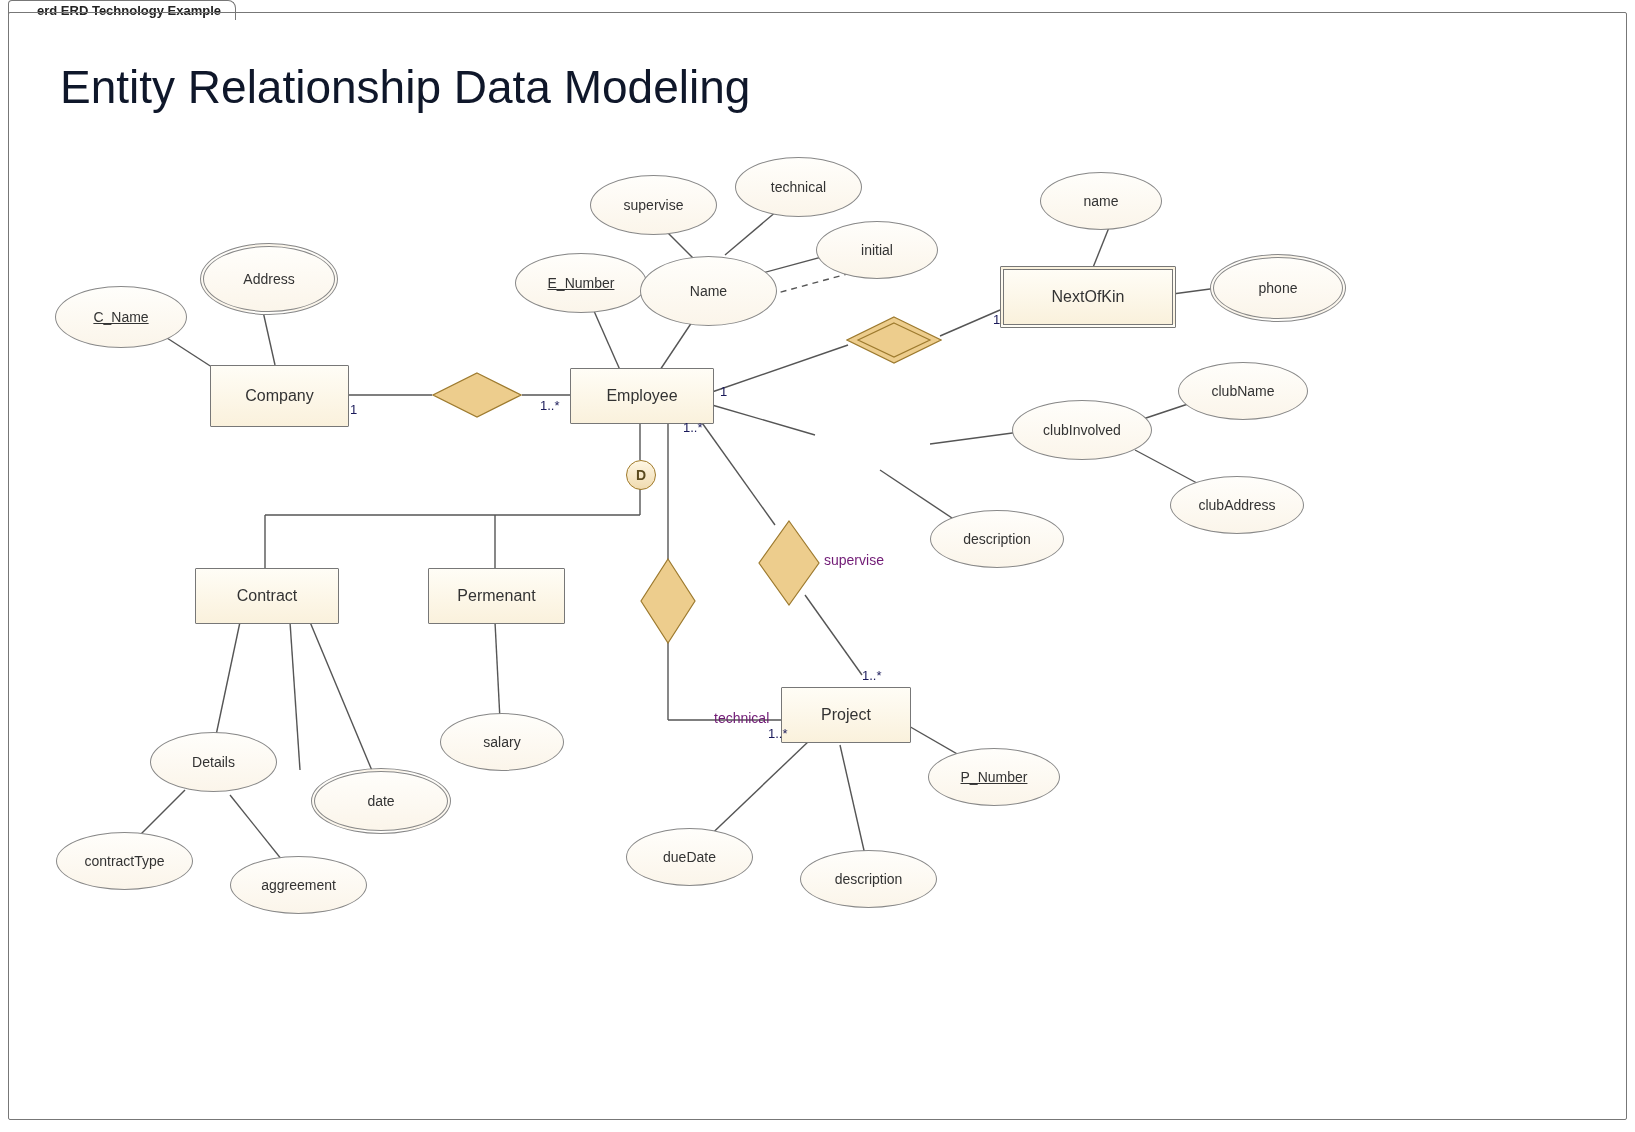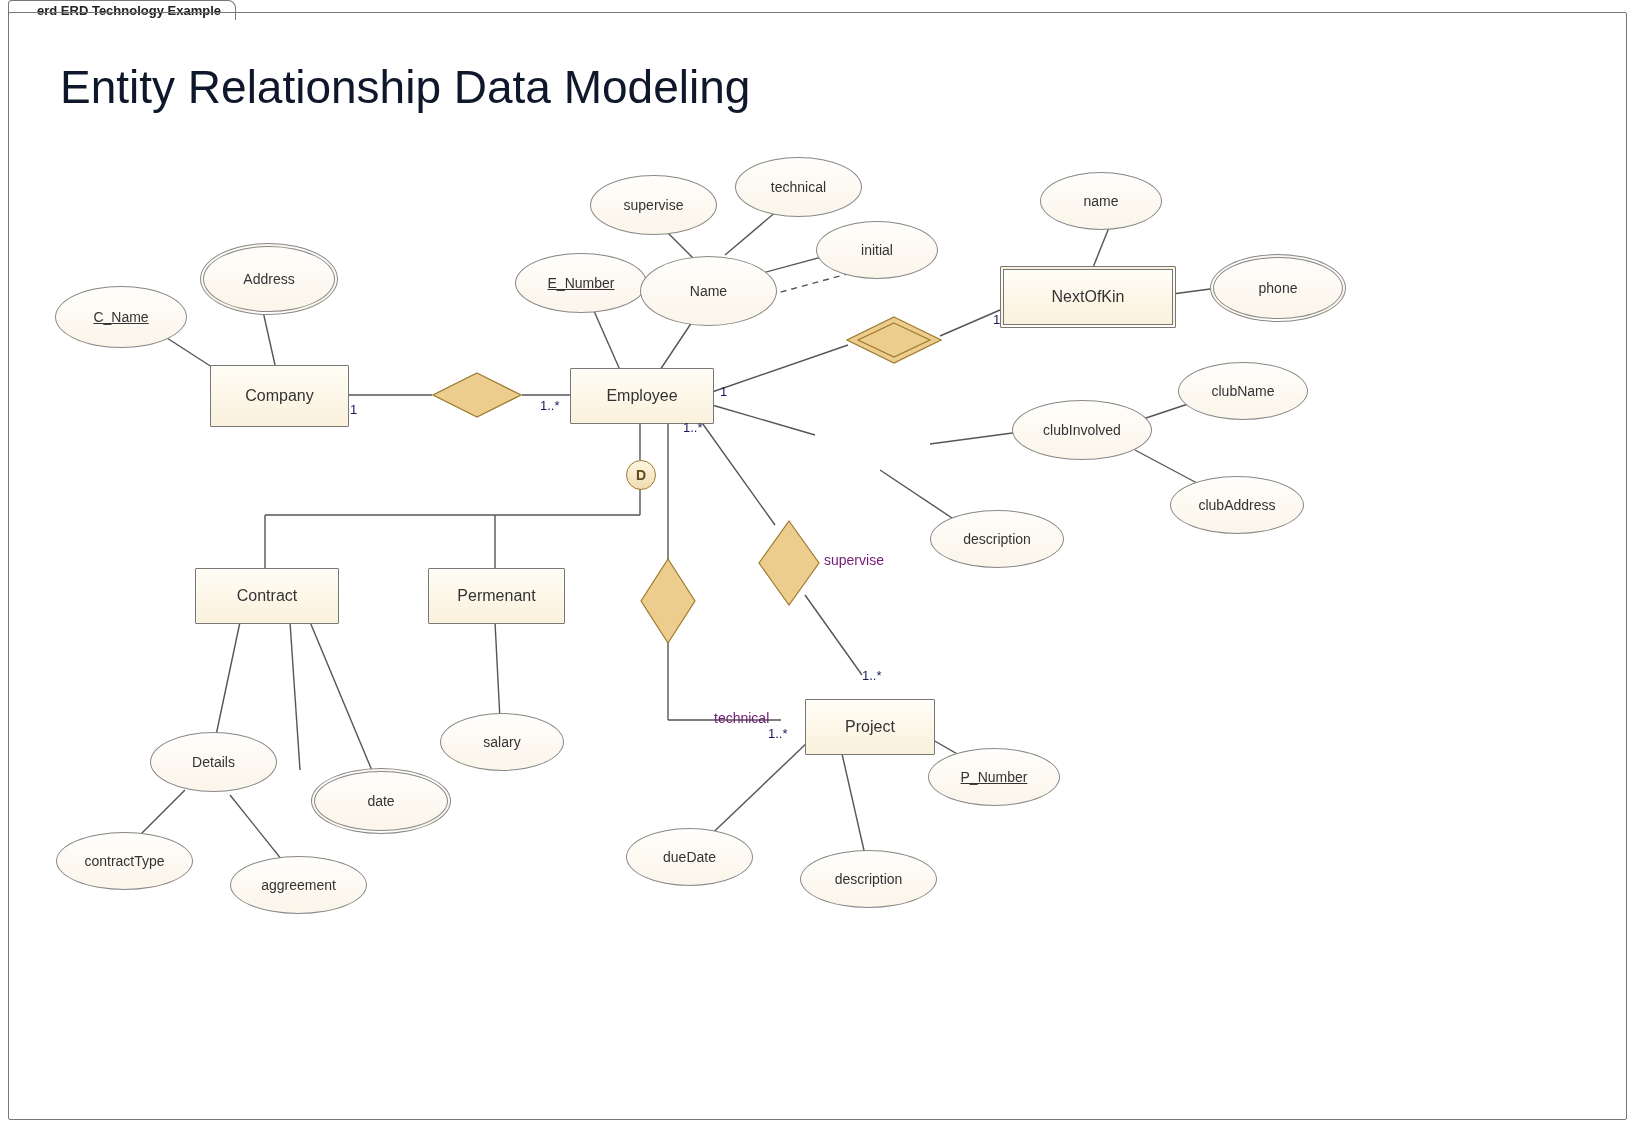--- a/index.html
+++ b/index.html
@@ -103,21 +103,21 @@
     </div>
   <div class="entity weak-entity" style="left:1000px;top:266px;width:168px;height:54px;">
       <span>NextOfKin</span>
     </div>
   <div class="entity" style="left:195px;top:568px;width:142px;height:54px;">
       <span>Contract</span>
     </div>
   <div class="entity" style="left:428px;top:568px;width:135px;height:54px;">
       <span>Permenant</span>
     </div>
-  <div class="entity" style="left:805px;top:687px;width:128px;height:54px;margin-top:12px;">
+  <div class="entity" style="left:781px;top:687px;width:128px;height:54px;">
       <span>Project</span>
     </div>
 
   <div class="attr key" style="left:55px;top:286px;width:130px;height:60px;">
       <span>C_Name</span>
     </div>
   <div class="attr multi" style="left:200px;top:243px;width:130px;height:64px;">
       <span>Address</span>
     </div>
   <div class="attr key" style="left:515px;top:253px;width:130px;height:58px;">

